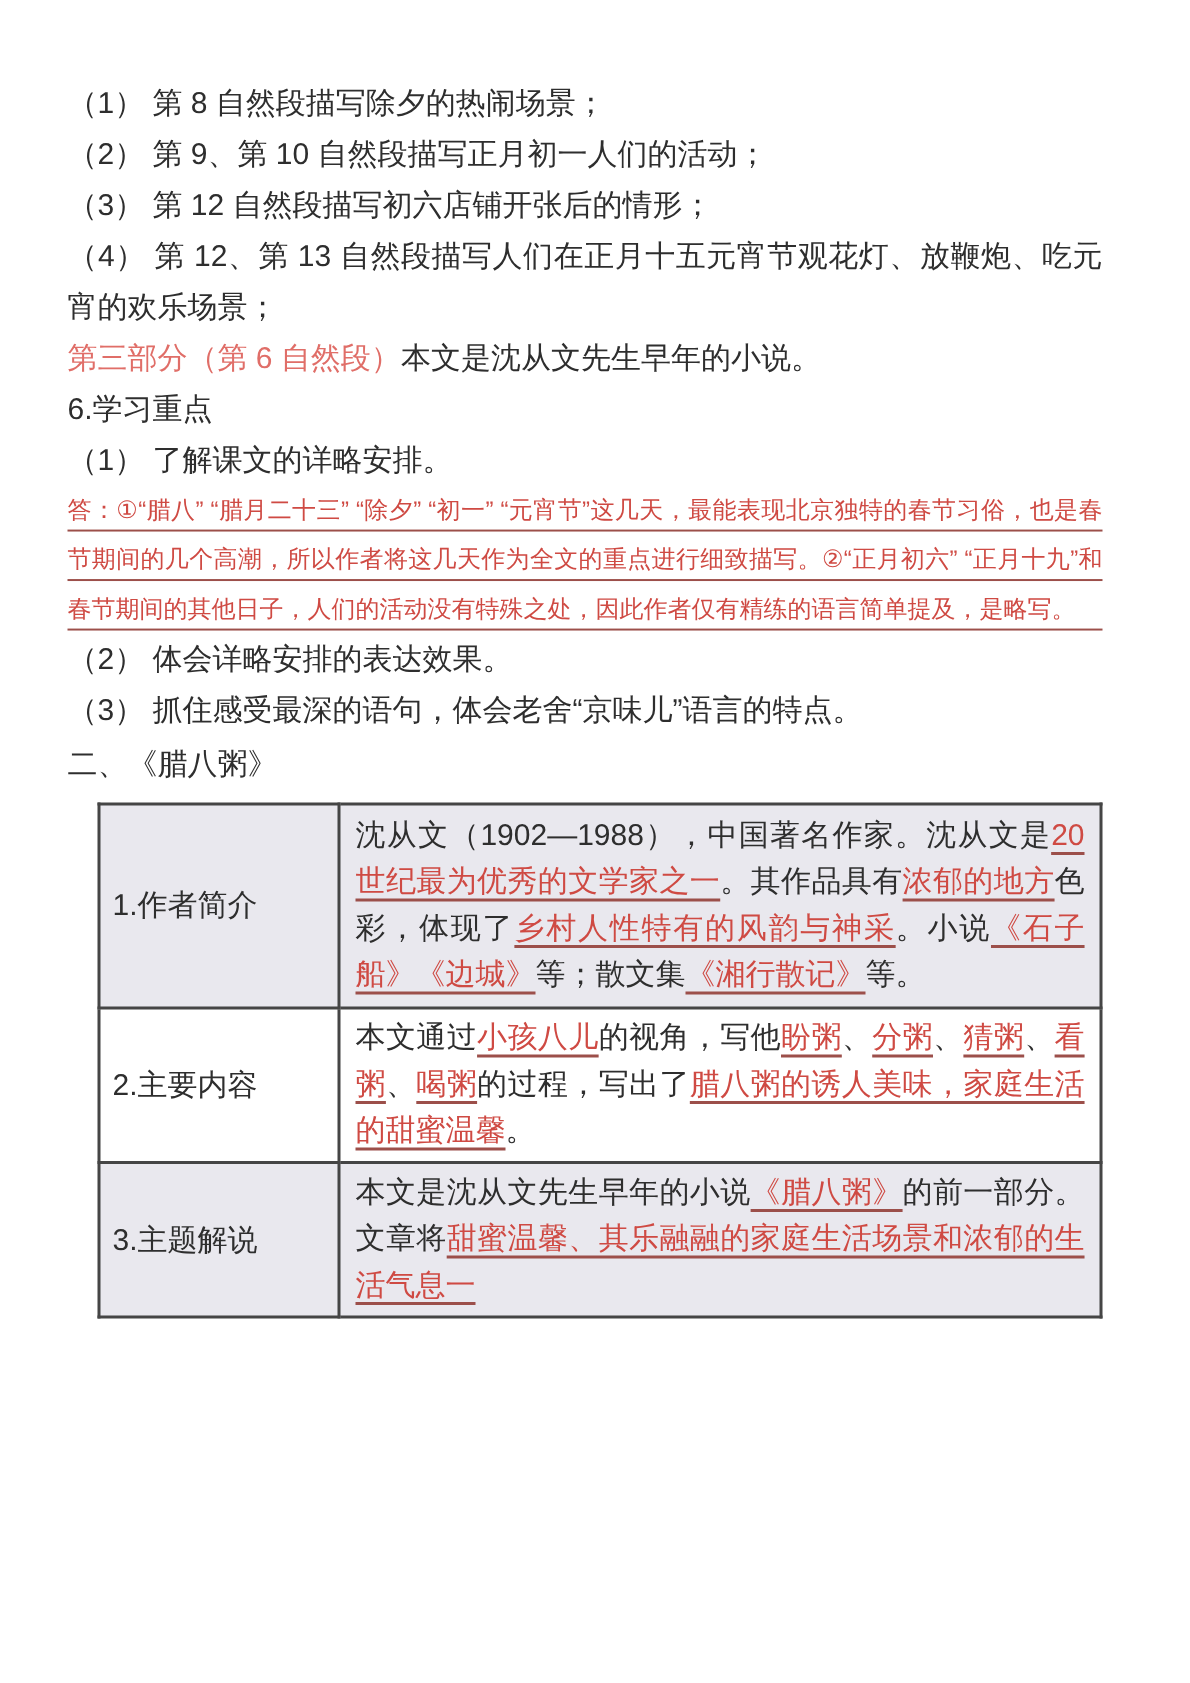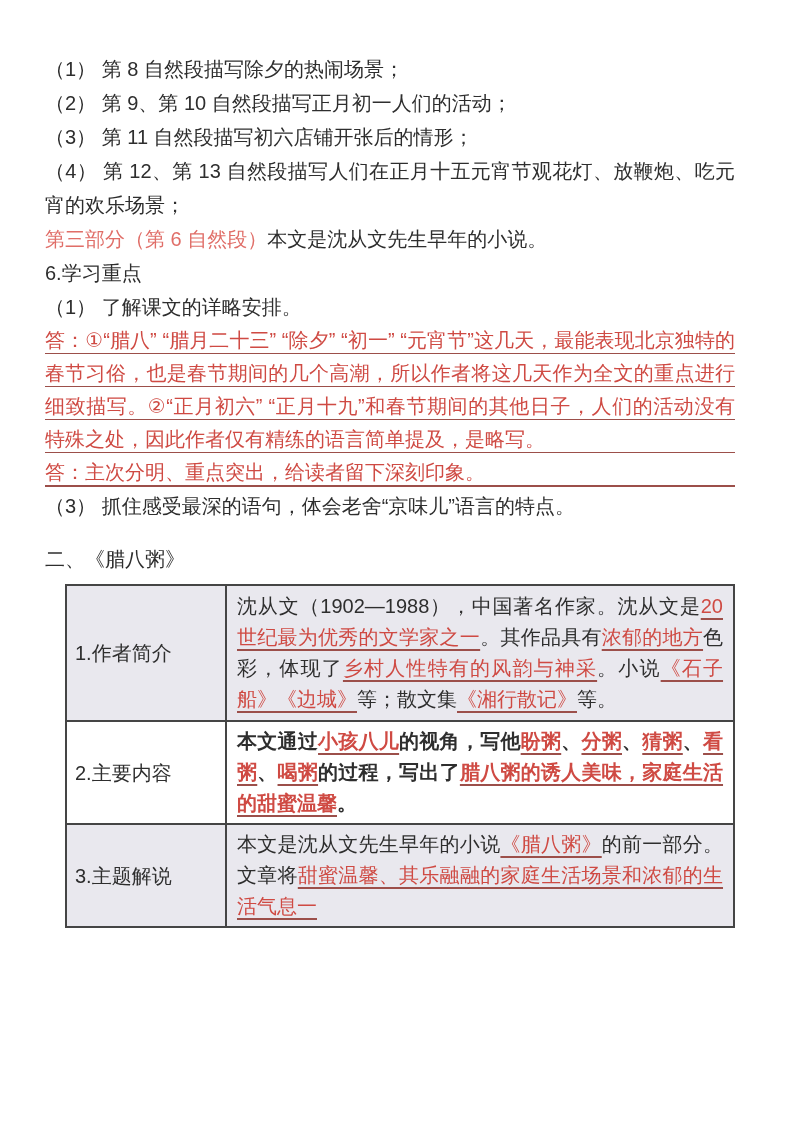--- a/index.html
+++ b/index.html
@@ -23,34 +23,34 @@
     font-size: 20px;
     line-height: 34px;
     text-align: justify;
     color: var(--text-black, #2e2e2e);
   }
   .part3-label {
     color: var(--part-red, #e06e68);
   }
   .answer {
     margin: 0;
-    font-size: 20px;
+    font-size: 16px;
     line-height: 33px;
     text-align: justify;
     color: var(--answer-red, #cf4a43);
     
     background-image: linear-gradient(to bottom,
       transparent 0px, transparent 29px,
       var(--underline-red, #9c4f4a) 29px, var(--underline-red, #9c4f4a) 30.5px,
       transparent 30.5px, transparent 33px);
     background-size: 100% 33px;
     background-repeat: repeat-y;
   }
   .section2 {
-    margin-top: 19px;
+    margin-top: 2px;
   }
   .info-table {
     border-collapse: collapse;
     width: 670px;
     margin: 8px 0 0 20px;
     font-size: 20px;
     table-layout: fixed;
   }
   .info-table td {
     border: 2px solid var(--table-border, #454545);
@@ -64,51 +64,51 @@
     width: 142px;
     padding: 4px 8px;
     line-height: 30px;
   }
   .content-cell {
     padding: 4px 10px;
     line-height: 31px;
     text-align: justify;
   }
   .row-author .content-cell   { height: 126px; }
-  .row-summary .content-cell  { height: 93px; font-weight: bold; }
+  .row-summary .content-cell  { height: 93px; }
   .row-theme .content-cell    { height: 62px; }
   .seg-plain {
     color: var(--text-black, #2e2e2e);
   }
   .seg-red-u {
     color: var(--answer-red, #cf4a43);
     text-decoration: underline;
     text-decoration-color: var(--underline-red, #9c4f4a);
     text-decoration-thickness: 1.5px;
     text-underline-offset: 5px;
   }
 </style>
 </head>
 <body>
 
 <div class="page">
 
   <p class="line">（1） 第 8 自然段描写除夕的热闹场景；</p>
   <p class="line">（2） 第 9、第 10 自然段描写正月初一人们的活动；</p>
-  <p class="line">（3） 第 11 自然段描写初六店铺开张后的情形；</p>
+  <p class="line">（3） 第 12 自然段描写初六店铺开张后的情形；</p>
   <p class="line">（4） 第 12、第 13 自然段描写人们在正月十五元宵节观花灯、放鞭炮、吃元宵的欢乐场景；</p>
 
   <p class="line"><span class="part3-label">第三部分（第 6 自然段）</span><span>本文是沈从文先生早年的小说。</span></p>
 
   <p class="line">6.学习重点</p>
 
   <p class="line">（1） 了解课文的详略安排。</p>
   <p class="answer">答：①“腊八” “腊月二十三” “除夕” “初一” “元宵节”这几天，最能表现北京独特的春节习俗，也是春节期间的几个高潮，所以作者将这几天作为全文的重点进行细致描写。②“正月初六” “正月十九”和春节期间的其他日子，人们的活动没有特殊之处，因此作者仅有精练的语言简单提及，是略写。</p>
 
-  <p class="answer">答：主次分明、重点突出，给读者留下深刻印象。</p>
+  <p class="line">（2） 体会详略安排的表达效果。</p>
 
   <p class="line">（3） 抓住感受最深的语句，体会老舍“京味儿”语言的特点。</p>
 
   <p class="line section2">二、《腊八粥》</p>
 
   <table class="info-table">
     <tbody>
       <tr class="shade row-author">
         <td class="label-cell">1.作者简介</td>
         <td class="content-cell"><span class="seg-plain">沈从文（1902—1988），中国著名作家。沈从文是</span><span class="seg-red-u">20 世纪最为优秀的文学家之一</span><span class="seg-plain">。其作品具有</span><span class="seg-red-u">浓郁的地方</span><span class="seg-plain">色彩，体现了</span><span class="seg-red-u">乡村人性特有的风韵与神采</span><span class="seg-plain">。小说</span><span class="seg-red-u">《石子船》《边城》</span><span class="seg-plain">等；散文集</span><span class="seg-red-u">《湘行散记》</span><span class="seg-plain">等。</span></td>

